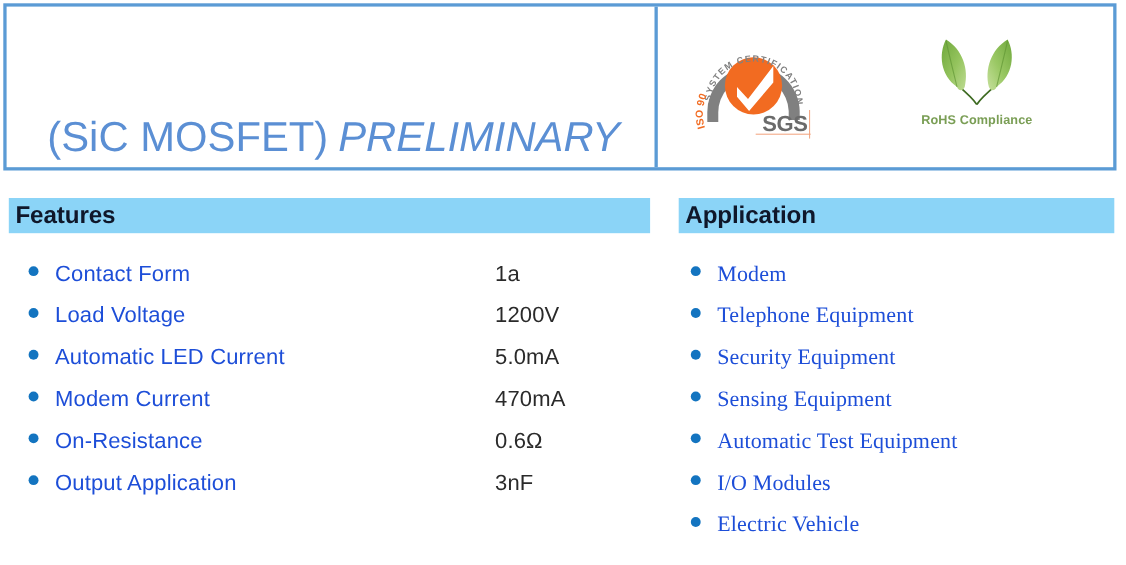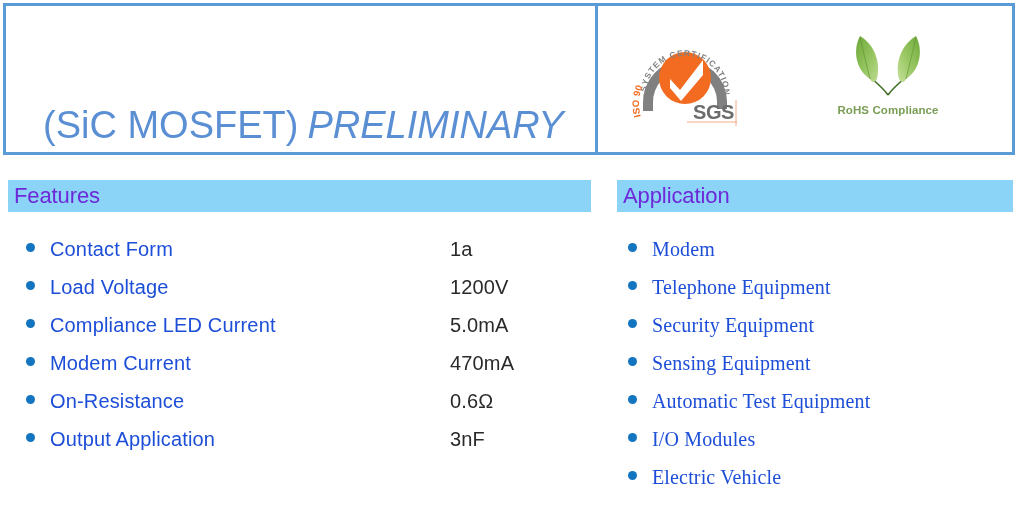--- a/index.html
+++ b/index.html
@@ -116,22 +116,22 @@
     position: absolute;
     height: 32px;
     background: #8BD4F7;
     display: flex;
     align-items: center;
   }
   .sec-bar.features { left: 8px;   top: 180px; width: 583px; }
   .sec-bar.application { left: 617px; top: 180px; width: 396px; }
   .sec-title {
     font-size: 22px;
-    font-weight: normal;
-    color: #6d28d9;
+    font-weight: bold;
+    color: #0f172a;
     margin-left: 6px;
     letter-spacing: -0.1px;
   }
 
   
   .list {
     position: absolute;
   }
   .list.features    { left: 26px;  top: 238px; width: 560px; }
   .list.application { left: 628px; top: 238px; width: 390px; }
@@ -249,21 +249,21 @@
     <span class="row-label">Contact Form</span>
     <span class="row-value">1a</span>
   </div>
   <div class="row">
     <span class="bullet"></span>
     <span class="row-label">Load Voltage</span>
     <span class="row-value">1200V</span>
   </div>
   <div class="row">
     <span class="bullet"></span>
-    <span class="row-label">Compliance LED Current</span>
+    <span class="row-label">Automatic LED Current</span>
     <span class="row-value">5.0mA</span>
   </div>
   <div class="row">
     <span class="bullet"></span>
     <span class="row-label">Modem Current</span>
     <span class="row-value">470mA</span>
   </div>
   <div class="row">
     <span class="bullet"></span>
     <span class="row-label">On-Resistance</span>

